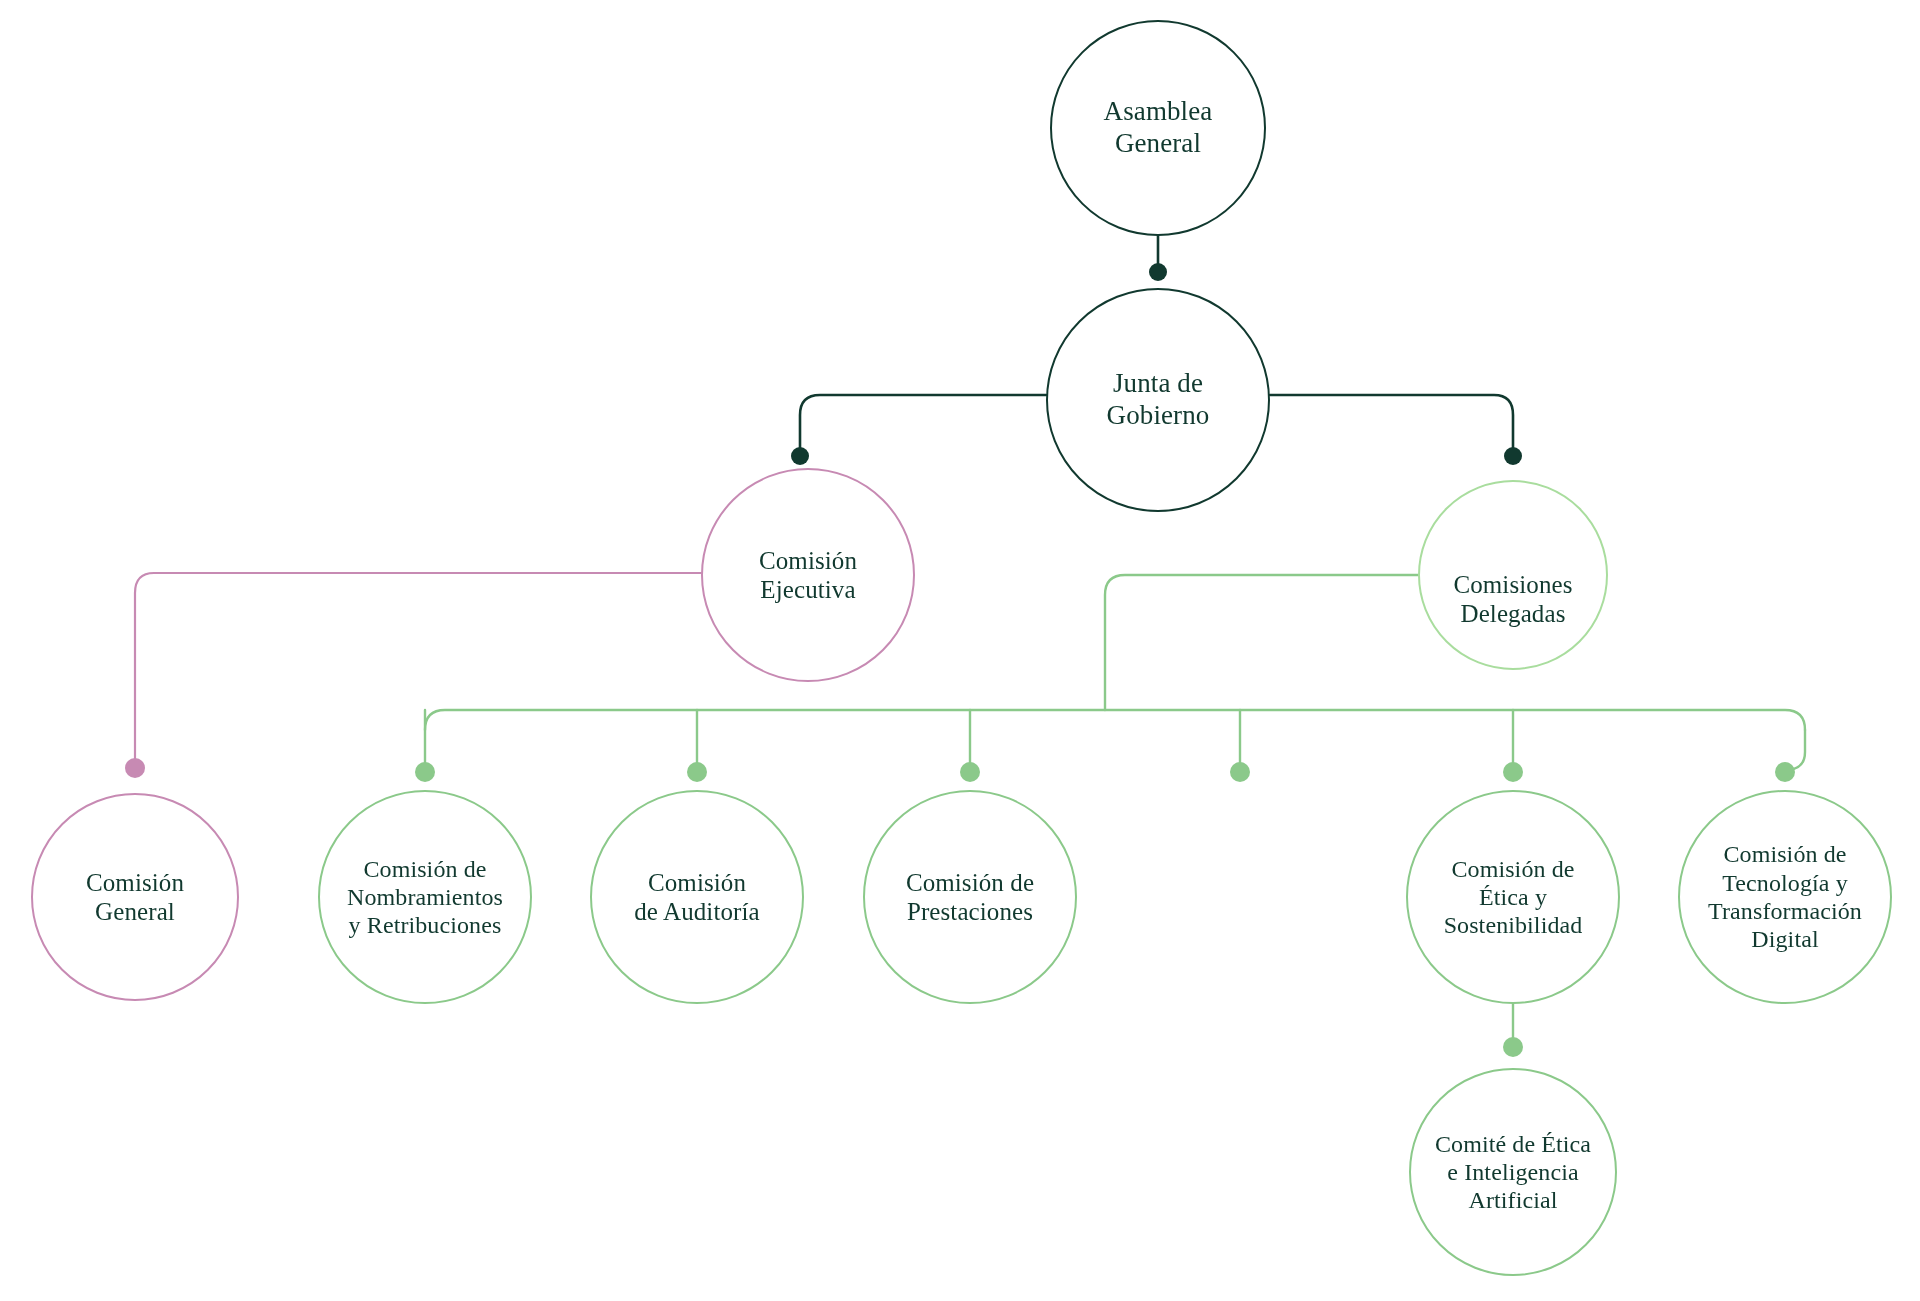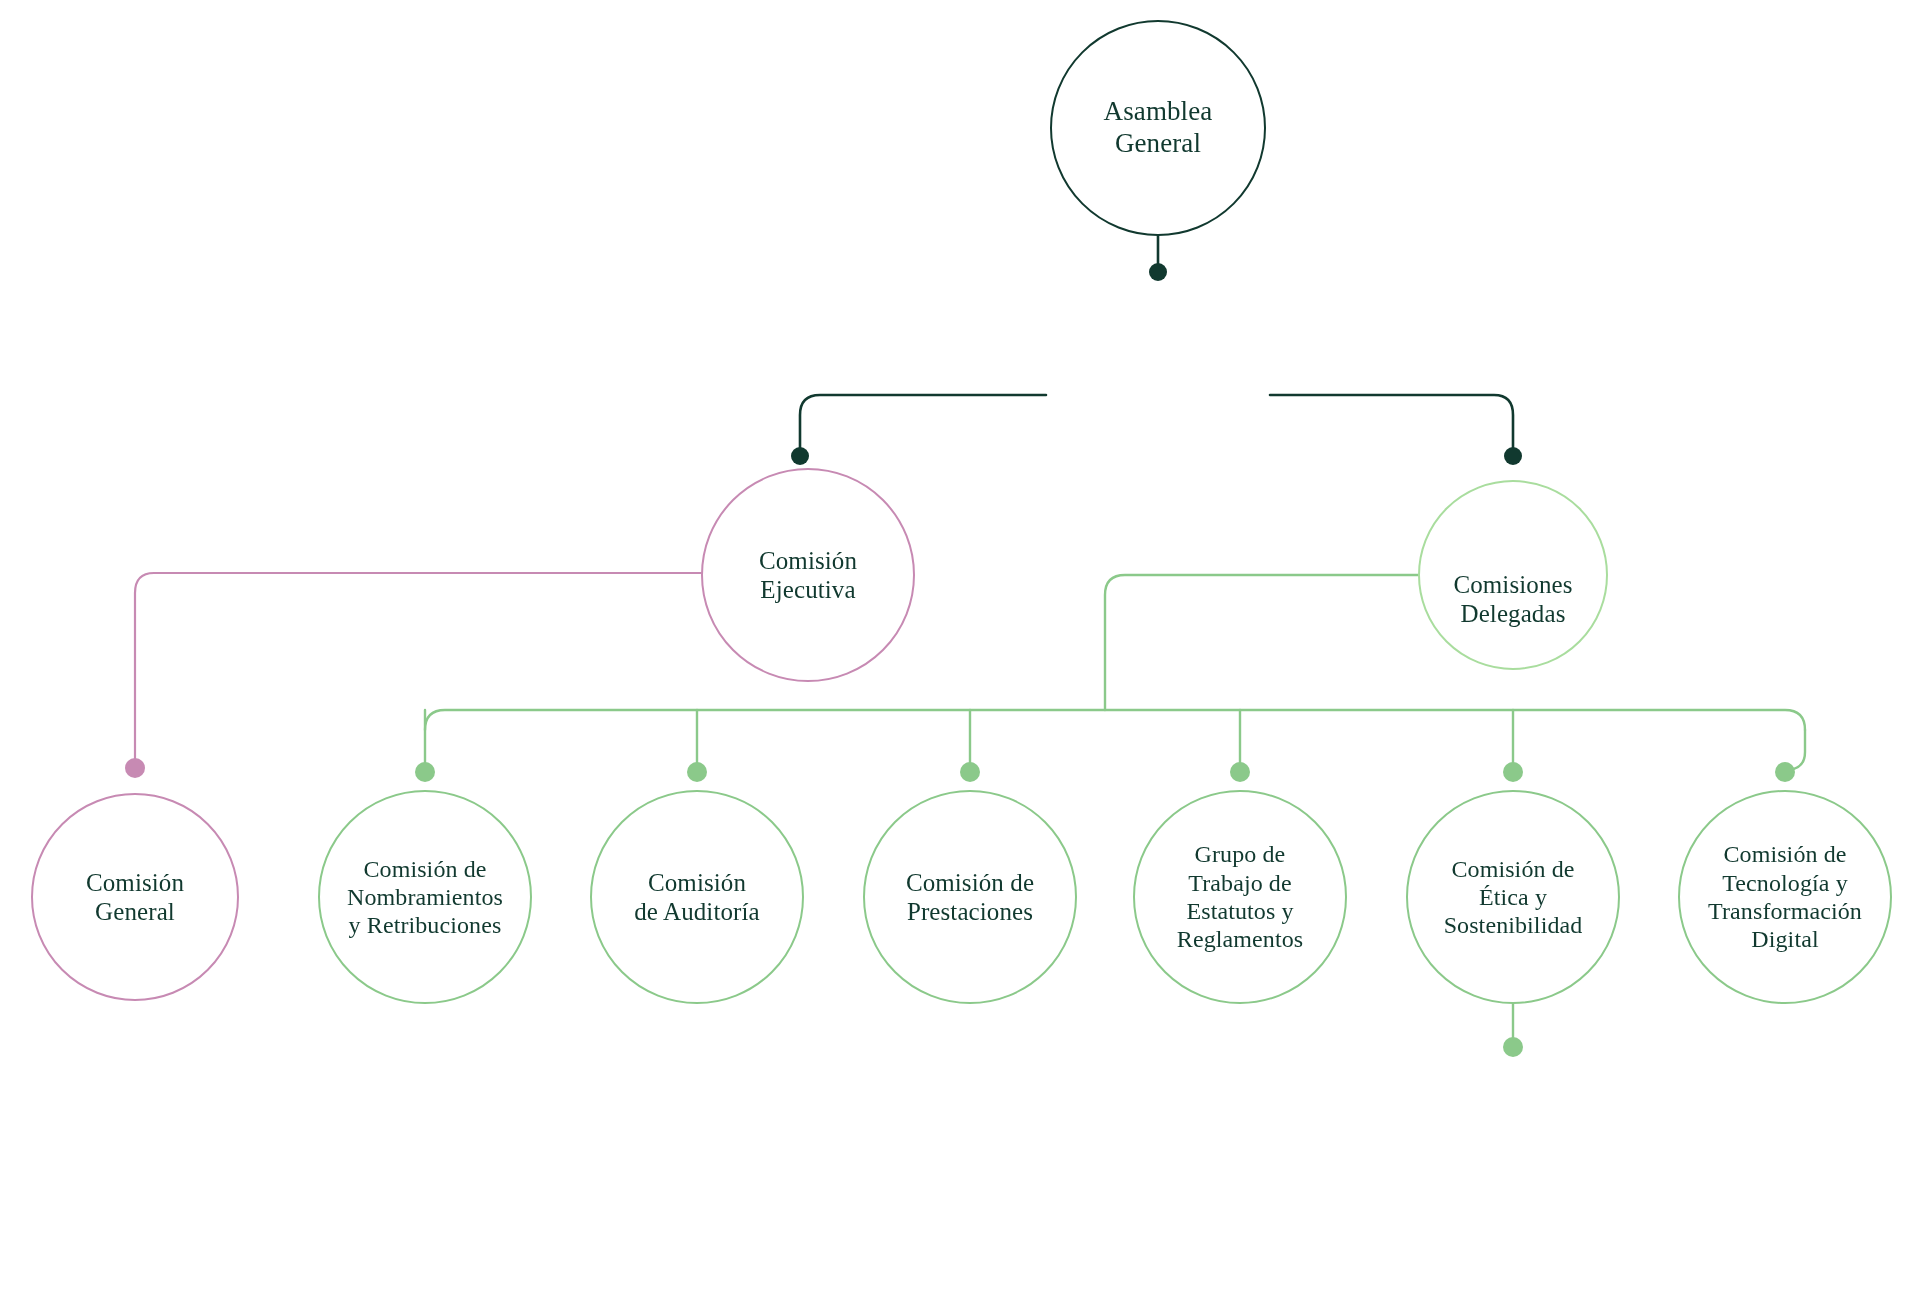--- a/index.html
+++ b/index.html
@@ -98,20 +98,24 @@
       </g>
       <g>
         <path d="M 1513 1004 L 1513 1043" fill="none" stroke="#8bc98a" stroke-width="2.4" stroke-linecap="round" stroke-linejoin="round"></path>
         <circle cx="1513" cy="1047" r="10" fill="#8bc98a"></circle>
       </g>
     </svg>
 <div class="node" style="left: 1050px; top: 20px; width: 216px; height: 216px; border: 2.6px solid rgb(17, 57, 47);">
       <span class="node-label" style="font-size: 27px;">Asamblea
 General</span>
     </div>
+    <div class="node" style="left: 1046px; top: 288px; width: 224px; height: 224px; border: 2.6px solid rgb(17, 57, 47);">
+      <span class="node-label" style="font-size: 27px;">Junta de
+Gobierno</span>
+    </div>
     <div class="node" style="left: 701px; top: 468px; width: 214px; height: 214px; border: 2.2px solid rgb(199, 138, 179);">
       <span class="node-label" style="font-size: 25px;">Comisión
 Ejecutiva</span>
     </div>
     <div class="node" style="left: 1418px; top: 480px; width: 190px; height: 190px; border: 2.4px solid rgb(169, 221, 158);">
       <span class="node-label" style="font-size: 25px; margin-top: 48px;">Comisiones
 Delegadas</span>
     </div>
     <div class="node" style="left: 31px; top: 793px; width: 208px; height: 208px; border: 2.2px solid rgb(199, 138, 179);">
       <span class="node-label" style="font-size: 25px;">Comisión
@@ -123,30 +127,29 @@
 y Retribuciones</span>
     </div>
     <div class="node" style="left: 590px; top: 790px; width: 214px; height: 214px; border: 2.2px solid rgb(139, 201, 138);">
       <span class="node-label" style="font-size: 25px;">Comisión
 de Auditoría</span>
     </div>
     <div class="node" style="left: 863px; top: 790px; width: 214px; height: 214px; border: 2.2px solid rgb(139, 201, 138);">
       <span class="node-label" style="font-size: 25px;">Comisión de
 Prestaciones</span>
     </div>
-    <div class="node" style="left: 1133px; top: 790px; width: 214px; height: 214px; border: 2.2px solid rgb(139, 201, 138);">
-      <span class="node-label" style="font-size: 24px;">Grupo de
-Trabajo de
-Estatutos y
-Reglamentos</span>
-    </div>
     <div class="node" style="left: 1406px; top: 790px; width: 214px; height: 214px; border: 2.2px solid rgb(139, 201, 138);">
       <span class="node-label" style="font-size: 24px;">Comisión de
 Ética y
 Sostenibilidad</span>
     </div>
     <div class="node" style="left: 1678px; top: 790px; width: 214px; height: 214px; border: 2.2px solid rgb(139, 201, 138);">
       <span class="node-label" style="font-size: 24px;">Comisión de
 Tecnología y
 Transformación
 Digital</span>
     </div>
+    <div class="node" style="left: 1409px; top: 1068px; width: 208px; height: 208px; border: 2.2px solid rgb(139, 201, 138);">
+      <span class="node-label" style="font-size: 24px;">Comité de Ética
+e Inteligencia
+Artificial</span>
+    </div>
   </div>
 
 </body></html>

